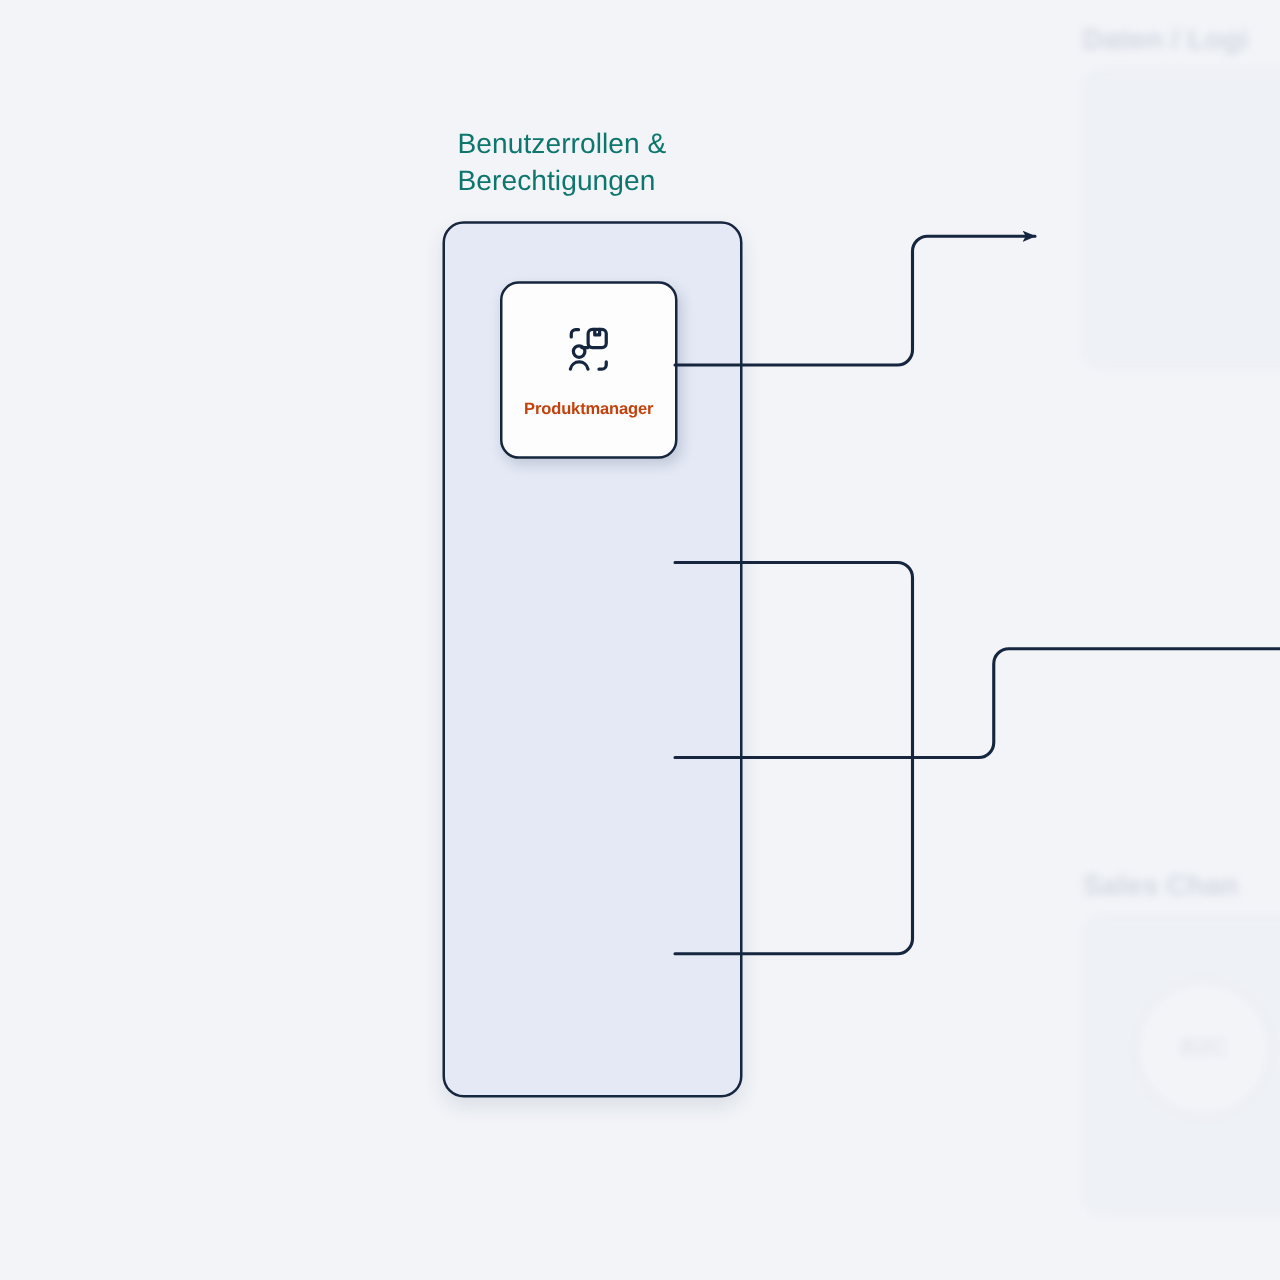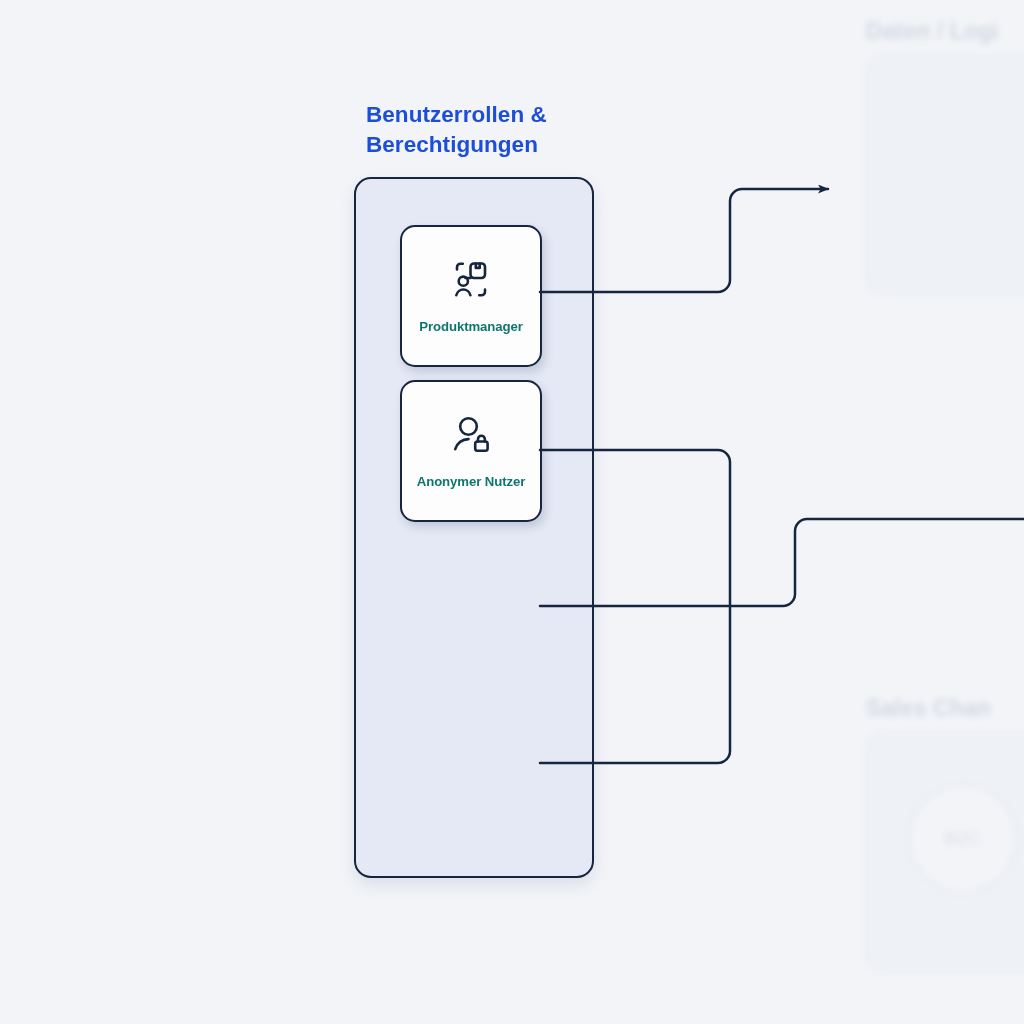--- a/index.html
+++ b/index.html
@@ -70,22 +70,22 @@
   #main-group {
     position: absolute;
     left: 354px;
     top: 100px;
     z-index: 2;
   }
   #group-title {
     width: 240px;
     font-size: 22.5px;
     line-height: 30px;
-    font-weight: bold;
-    color: #1d4ed8;
+    font-weight: normal;
+    color: #0f766e;
     letter-spacing: .05px;
     margin: 0 0 17px 12px;
     white-space: pre-line;
   }
   #roles-panel {
     position: relative;
     width: 240px;
     height: 701px;
     box-sizing: border-box;
     background: #e4e9f5;
@@ -119,21 +119,21 @@
     margin-top: 26px;
     width: 56px;
     height: 56px;
     display: block;
   }
   .role-label {
     margin-top: 10px;
     font-size: 13.2px;
     line-height: 15.5px;
     font-weight: bold;
-    color: #0f766e;
+    color: #c2410c;
     text-align: center;
     white-space: pre-line;
     letter-spacing: -.1px;
     padding: 0 4px;
   }
 </style>
 </head>
 <body>
 
 <div id="stage">
@@ -166,29 +166,20 @@
             <path d="M42 36.5v2.2a3.6 3.6 0 0 1-3.6 3.6h-2.2"></path>
             <rect x="27.5" y="10.5" width="14.5" height="14.5" rx="3.4"></rect>
             <path d="M32.8 10.5v4.4h3.9v-4.4"></path>
             <path d="M27.5 25h-5.1"></path>
             <circle cx="20.3" cy="28.2" r="4.6"></circle>
             <path d="M13.3 42.3a7.2 7.2 0 0 1 14.1 0"></path>
           </svg>
           <div class="role-label">Produktmanager</div>
         </div>
 
-        <div class="role-card">
-          <svg class="role-icon" viewBox="0 0 56 56" fill="none" stroke="#16263f" stroke-width="2.6" stroke-linecap="round" stroke-linejoin="round">
-            <circle cx="25.5" cy="18.5" r="8.3"></circle>
-            <path d="M12.2 41.2a13.6 13.6 0 0 1 13.3-10.1"></path>
-            <rect x="32.2" y="33.5" width="12.4" height="9.2" rx="2.2"></rect>
-            <path d="M35 33.5v-2.4a3.4 3.4 0 0 1 6.8 0v2.4"></path>
-          </svg>
-          <div class="role-label">Anonymer Nutzer</div>
-        </div>
 
 
 
       </div>
     </div>
   </div>
 
   <svg id="connectors" viewBox="0 0 1024 1024">
     <defs>
       <marker id="arrowhead" markerWidth="11" markerHeight="9" refX="10" refY="4.5" orient="auto" markerUnits="userSpaceOnUse">

